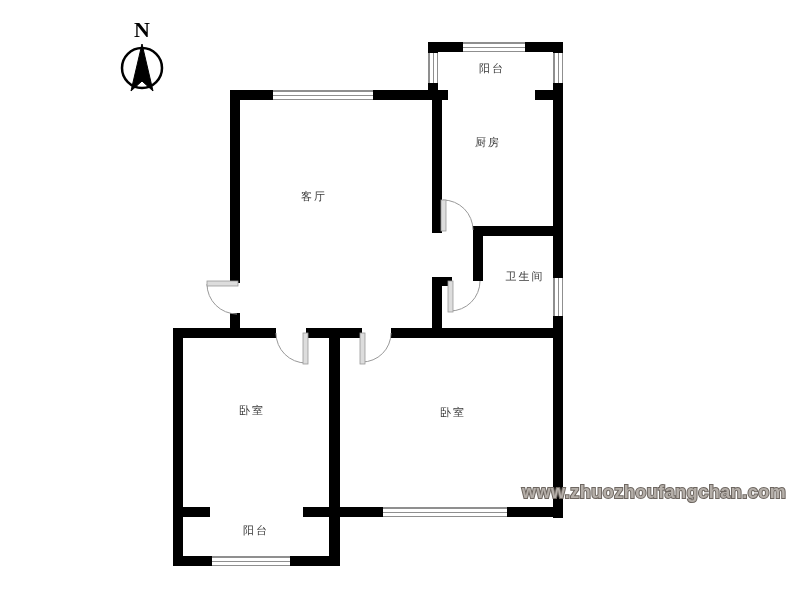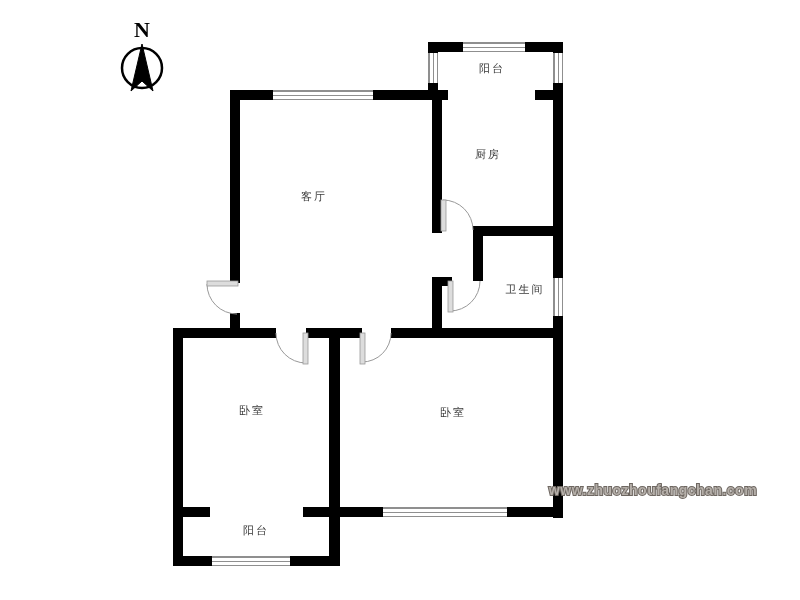--- a/index.html
+++ b/index.html
@@ -26,21 +26,21 @@
   .compass-n{
     position:absolute;transform:translate(-50%,-50%);
     font-family:"Liberation Serif","DejaVu Serif",serif;font-weight:bold;font-size:22px;color:#000;
   }
   .wm{
     position:absolute;text-align:center;font-weight:bold;
     color:#b5afa9;-webkit-text-stroke:2px #6e6761;paint-order:stroke fill;
     z-index:5;white-space:nowrap;
   }
   .wm-title{left:560px;top:456px;width:180px;font-size:24px;letter-spacing:4px;}
-  .wm-url{left:522px;top:482px;width:262px;font-size:14px;letter-spacing:0.5px;}
+  .wm-url{left:522px;top:482px;width:262px;font-size:18px;letter-spacing:0.5px;}
 </style>
 </head>
 <body>
 
 <div id="stage">
 
   <div class="wall" style="left:428px;top:42px;width:135px;height:10px;"></div>
   <div class="wall" style="left:428px;top:42px;width:10px;height:55px;"></div>
   <div class="wall" style="left:553px;top:42px;width:10px;height:476px;"></div>
   <div class="wall" style="left:230px;top:90px;width:218px;height:10px;"></div>
@@ -94,22 +94,22 @@
     </g>
   </svg>
 
   <svg id="compass-svg" width="800" height="600">
     <circle cx="142" cy="68" r="20" fill="none" stroke="#000" stroke-width="2.5"></circle>
     <path d="M142 44 L131 91 L142 81 L153 91 Z" fill="#000" stroke="#000" stroke-width="1"></path>
   </svg>
   <span class="compass-n" style="left:142px;top:30px;">N</span>
 
   <span class="room-label" style="left:492px;top:68px;">阳台</span>
-  <span class="room-label" style="left:488px;top:142px;margin-top:12px;">厨房</span>
+  <span class="room-label" style="left:488px;top:142px;">厨房</span>
   <span class="room-label" style="left:314px;top:196px;">客厅</span>
-  <span class="room-label" style="left:525px;top:289px;">卫生间</span>
+  <span class="room-label" style="left:525px;top:276px;">卫生间</span>
   <span class="room-label" style="left:252px;top:410px;">卧室</span>
   <span class="room-label" style="left:453px;top:412px;">卧室</span>
   <span class="room-label" style="left:256px;top:530px;">阳台</span>
 
   <div class="wm wm-url">www.zhuozhoufangchan.com</div>
 
 </div>
 
 </body></html>

